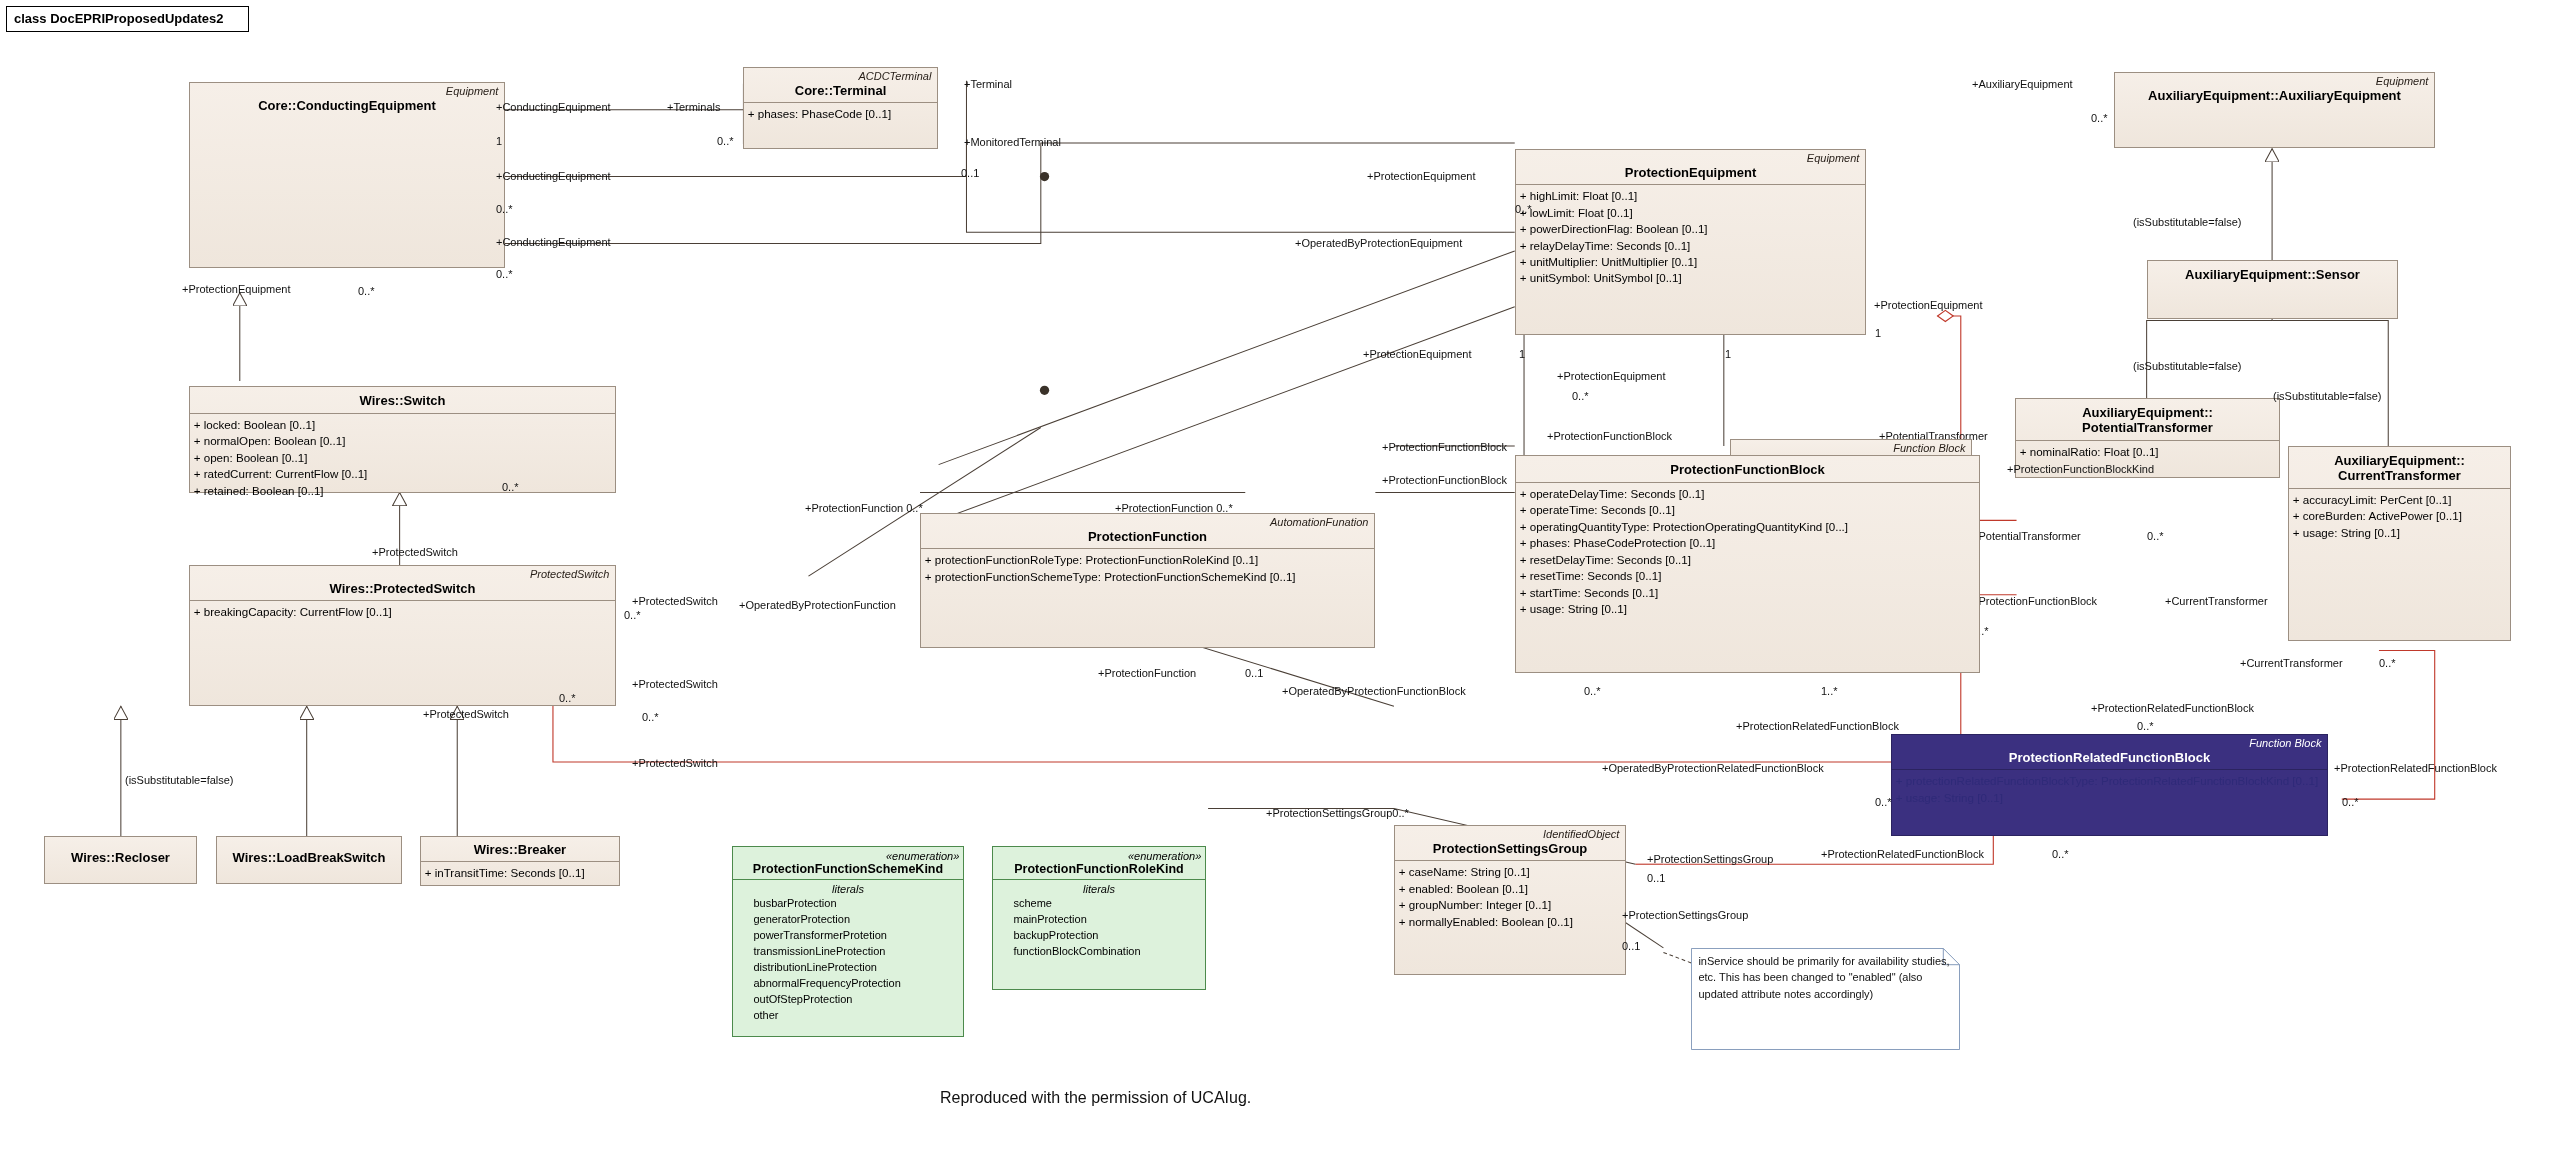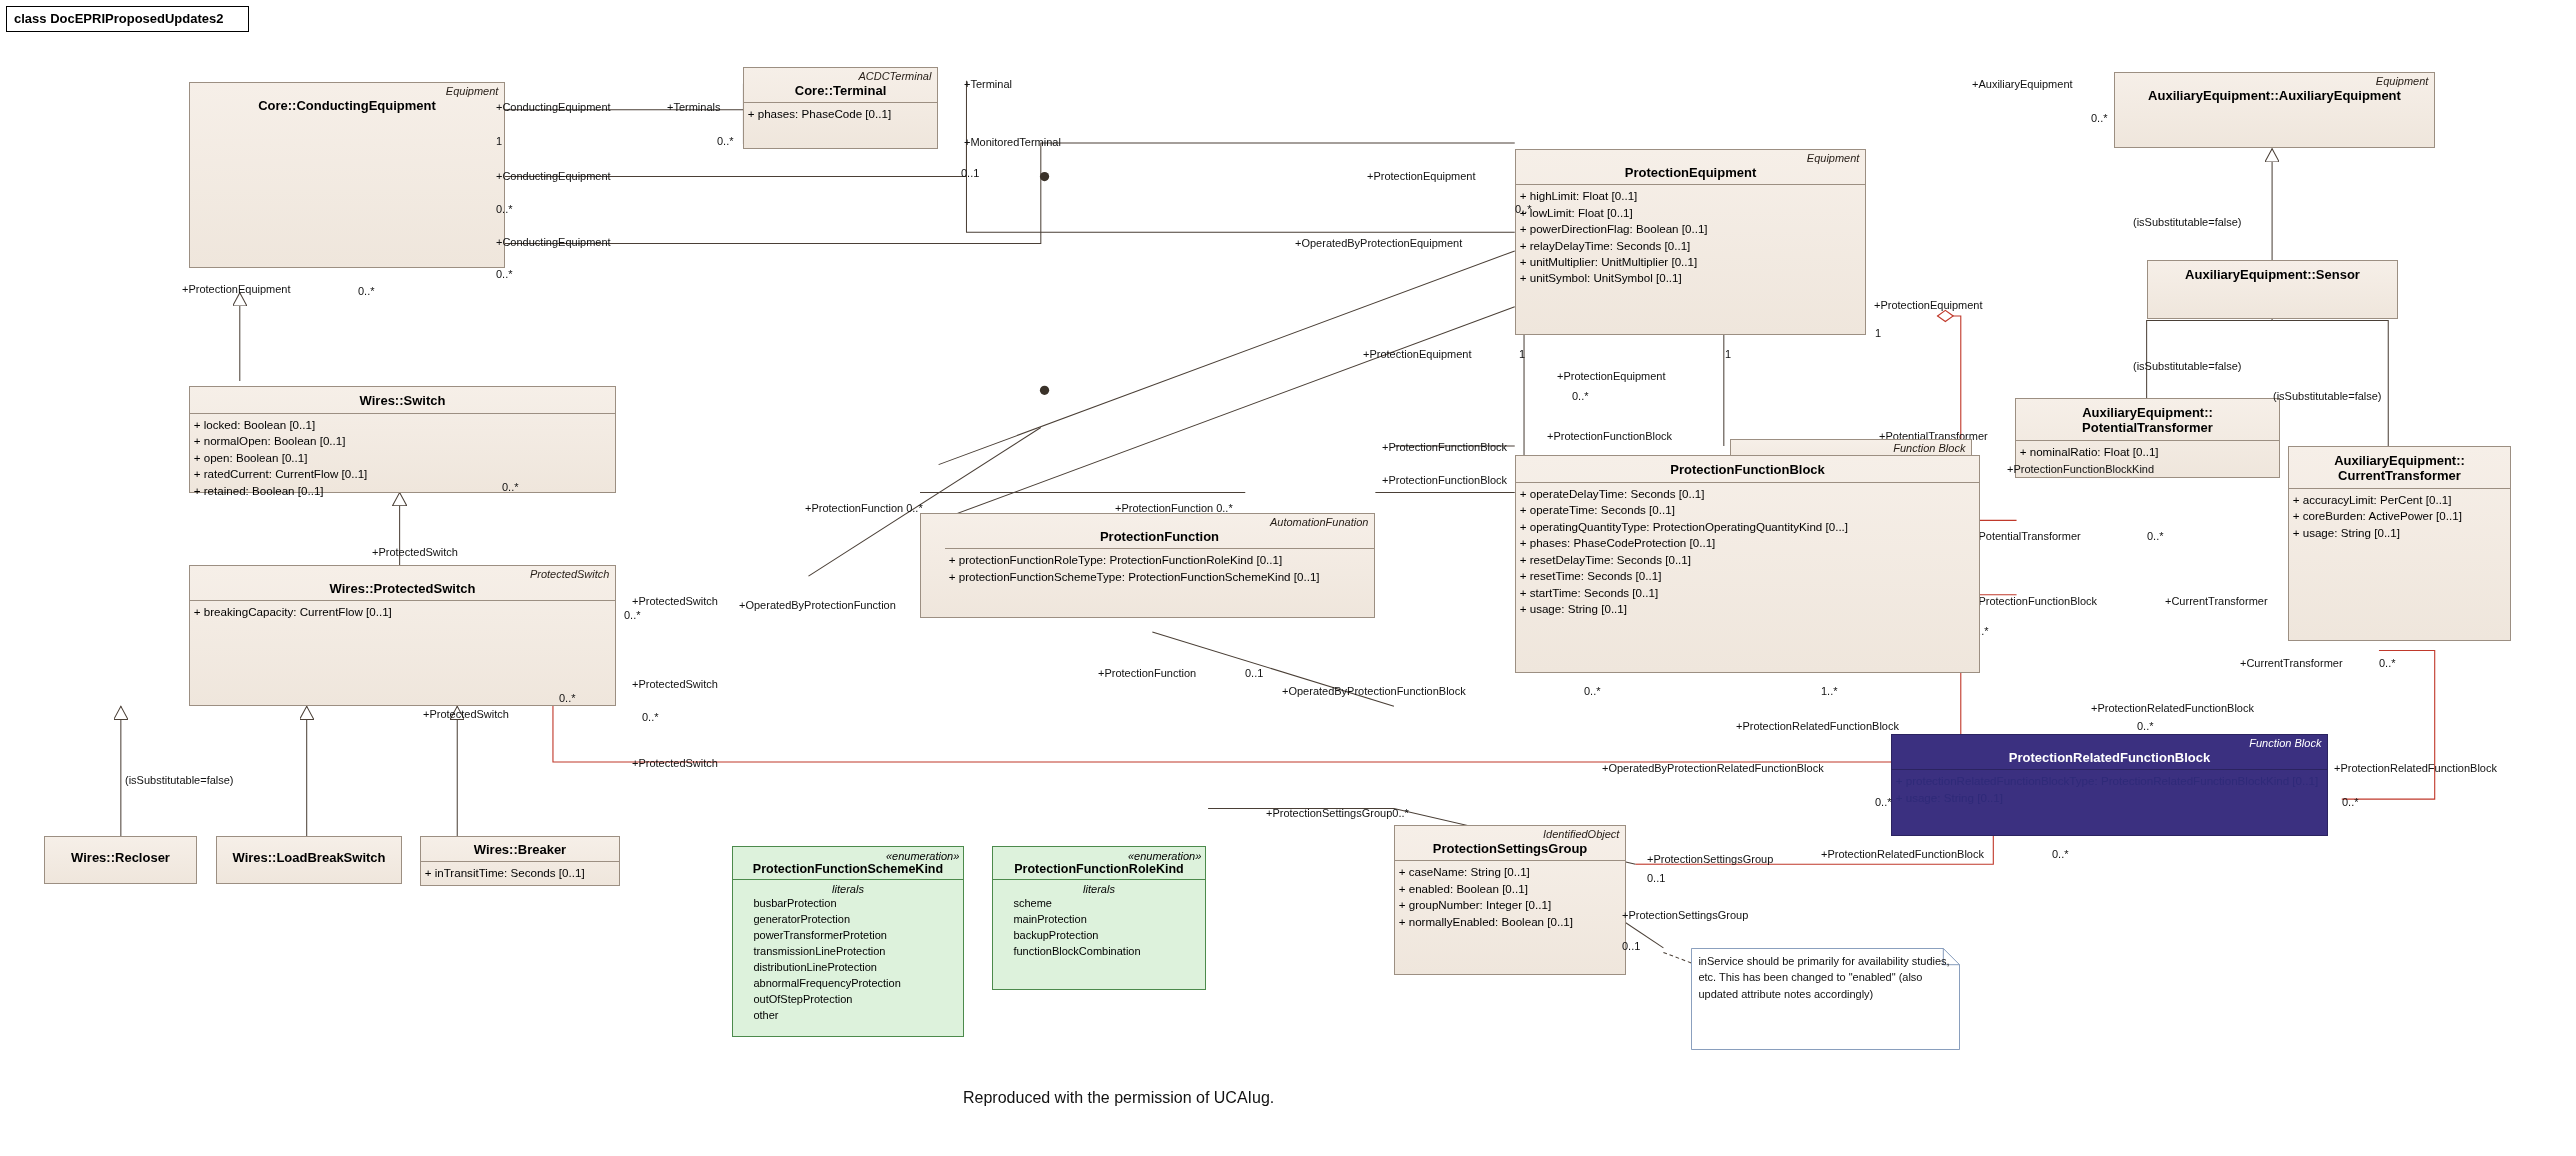--- a/index.html
+++ b/index.html
@@ -211,21 +211,21 @@
   </div>
 
   <div class="cls plain" id="c-breaker" style="left:420px;top:836px;width:200px;height:50px;">
     <div class="title" style="padding-top:5.6px;">Wires::Breaker</div>
     <div class="sep"></div>
     <div class="attrs">
       <div>+   inTransitTime: Seconds [0..1]</div>
     </div>
   </div>
 
-  <div class="cls" id="c-protection-function" style="left:920px;top:513px;width:455px;height:105px;padding-left:24px;">
+  <div class="cls" id="c-protection-function" style="left:920px;top:513px;width:455px;height:135px;">
     <div class="stereo">AutomationFunation</div>
     <div class="title">ProtectionFunction</div>
     <div class="sep"></div>
     <div class="attrs">
       <div>+   protectionFunctionRoleType: ProtectionFunctionRoleKind [0..1]</div>
       <div>+   protectionFunctionSchemeType: ProtectionFunctionSchemeKind [0..1]</div>
     </div>
   </div>
 
   <div class="cls" id="c-pfb-back" style="left:1730px;top:439px;width:242px;height:37px;z-index:1;">
@@ -374,15 +374,15 @@
   <div class="lbl mult" style="left:2147px;top:530px;">0..*</div>
   <div class="lbl mult" style="left:1972px;top:625px;">0..*</div>
   <div class="lbl mult" style="left:2379px;top:657px;">0..*</div>
   <div class="lbl mult" style="left:2137px;top:720px;">0..*</div>
   <div class="lbl mult" style="left:1875px;top:796px;">0..*</div>
   <div class="lbl mult" style="left:2342px;top:796px;">0..*</div>
   <div class="lbl mult" style="left:2052px;top:848px;">0..*</div>
   <div class="lbl mult" style="left:1647px;top:872px;">0..1</div>
   <div class="lbl mult" style="left:1622px;top:940px;">0..1</div>
 
-  <div class="caption" style="left:940px;top:1089px;margin-left:23px;">Reproduced with the permission of UCAIug.</div>
+  <div class="caption" style="left:940px;top:1089px;">Reproduced with the permission of UCAIug.</div>
 </div>
 
 
 </body></html>

